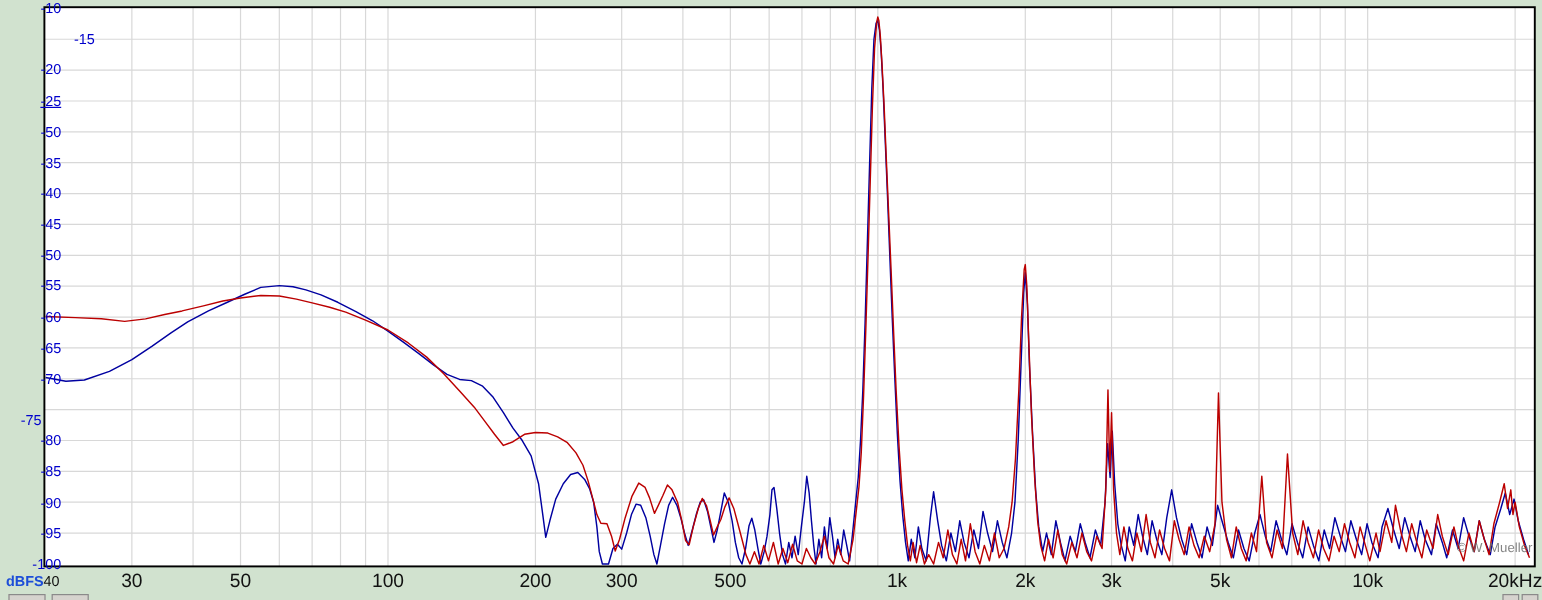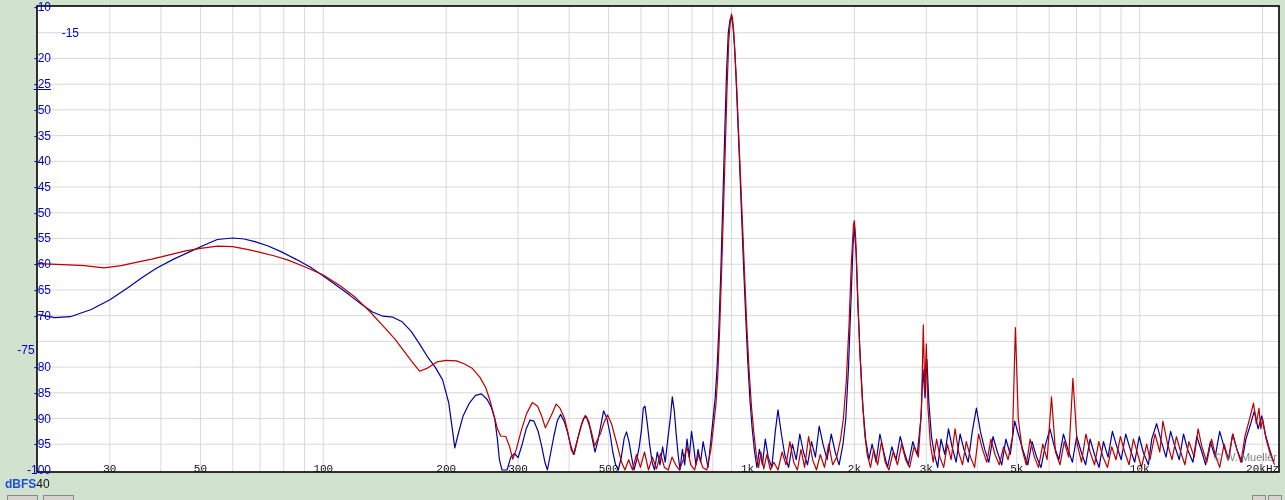--- a/index.html
+++ b/index.html
@@ -7,22 +7,22 @@
     width:1285px;height:500px;position:relative;overflow:hidden;
     background:#d1e2cf;
     font-family:"Liberation Sans", sans-serif;
   }
   #plot-svg{position:absolute;left:0;top:0;}
   .ylab{
     position:absolute;width:50px;text-align:right;
     font-size:12px;line-height:12px;color:#0000cc;
   }
   .xlab{
-    position:absolute;top:463px;transform:translateX(-50%);
-    font-size:11px;line-height:13px;color:#111111;white-space:nowrap;font-family:Liberation Mono, monospace;
+    position:absolute;top:478px;transform:translateX(-50%);
+    font-size:16px;line-height:13px;color:#111111;white-space:nowrap;
   }
   #dbfs-row{
     position:absolute;left:5px;top:478px;font-size:12px;line-height:13px;
     white-space:nowrap;
   }
   #dbfs-unit{color:#1d4ed8;font-weight:bold;}
   #dbfs-first-tick{color:#111111;}
   #watermark{
     position:absolute;right:8px;top:451px;
     font-size:11px;color:rgba(110,110,110,0.85);padding-left:24px;

